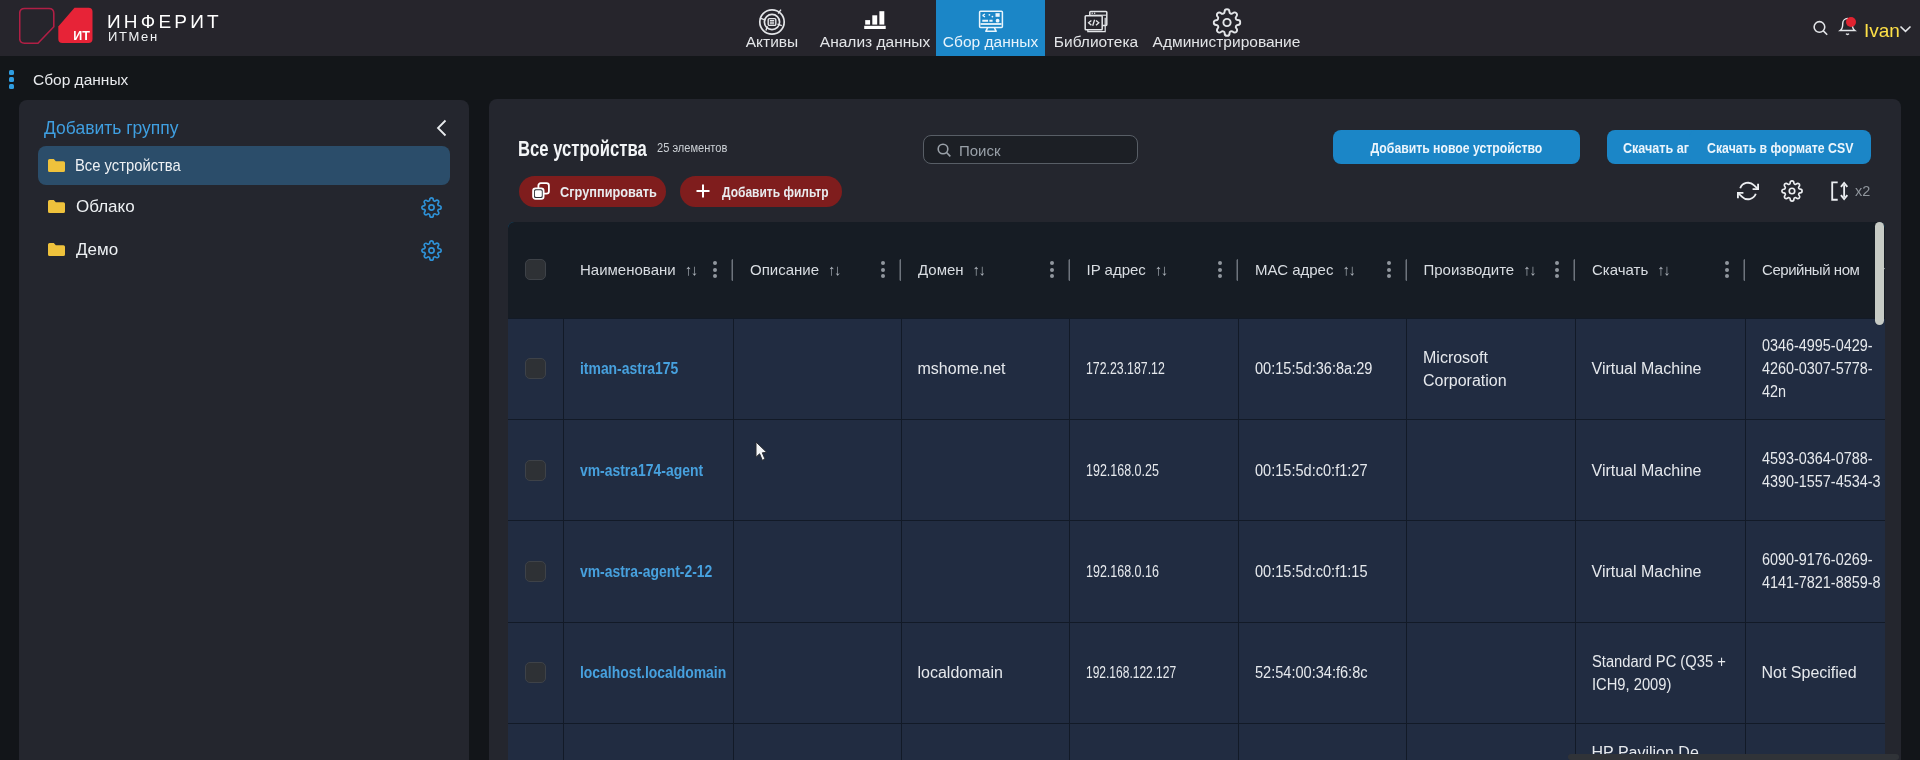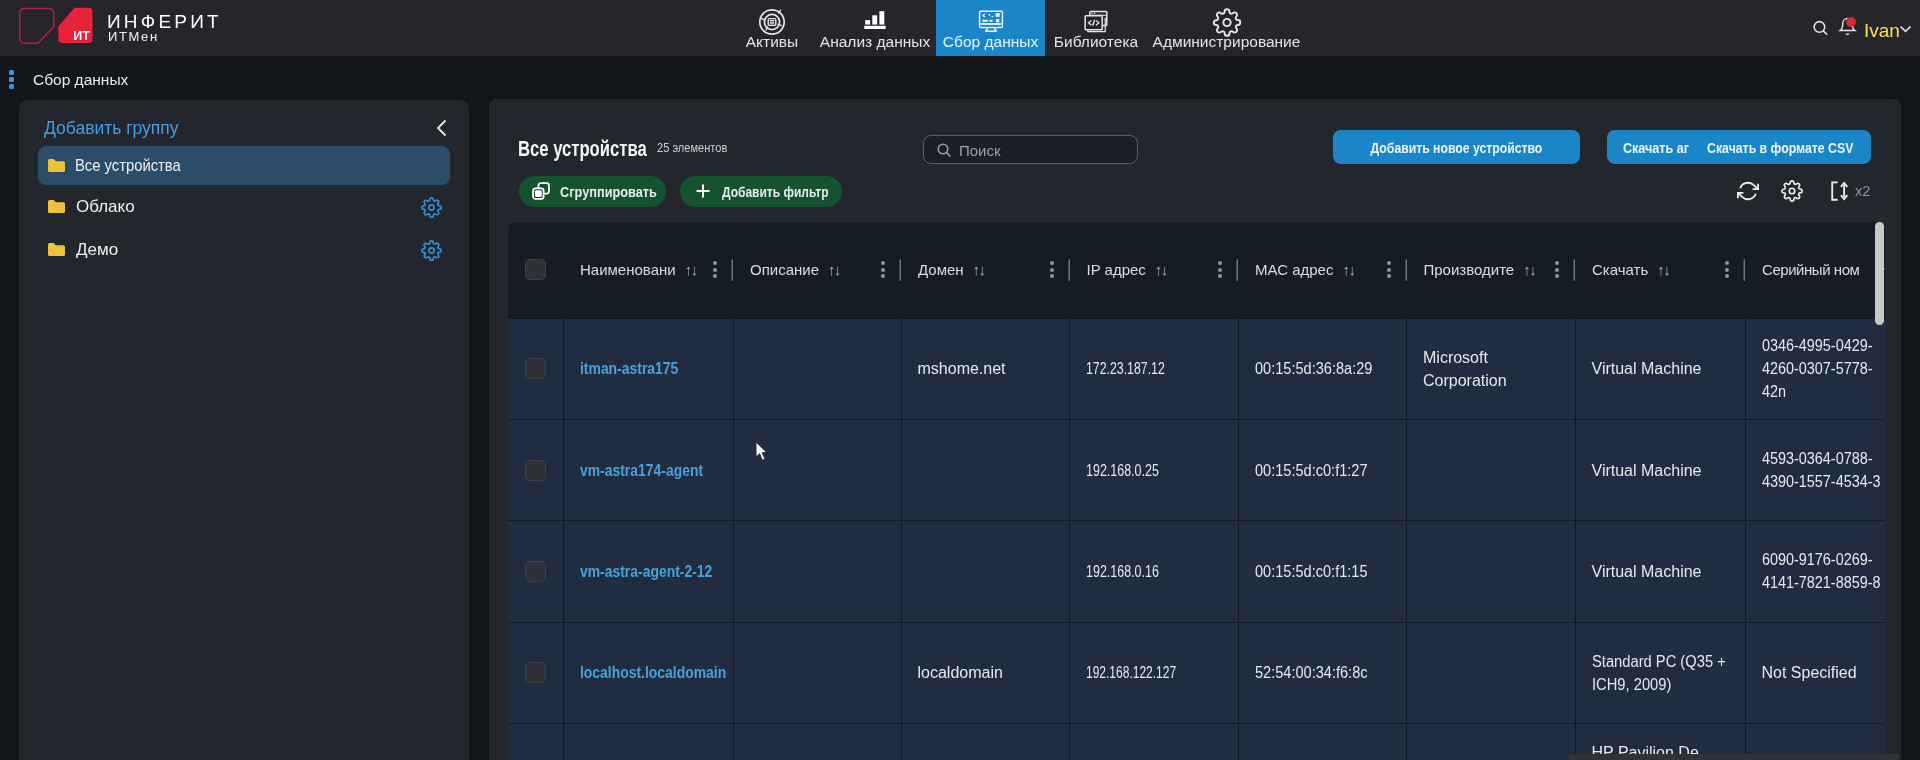--- a/index.html
+++ b/index.html
@@ -14,21 +14,21 @@
   .navitem .nlabel { position:absolute; top:33px; left:50%; transform:translateX(-50%); white-space:nowrap; font-size:15.5px; }
   .navsel { background:#1b86c7; color:#e8f4fc; }
   
   .crumb { position:absolute; left:0; top:56px; width:1920px; height:44px; background:#131619; }
   
   .sidebar { position:absolute; left:19px; top:100px; width:450px; height:660px; background:#24262e; border-radius:8px 8px 0 0; }
   .main { position:absolute; left:489px; top:99px; width:1412px; height:661px; background:#24262e; border-radius:8px 8px 0 0; }
   
   .grpsel { position:absolute; left:38px; top:146px; width:412px; height:39px; background:#2b4d6a; border-radius:8px; }
   .btn { position:absolute; background:#1b86c7; border-radius:8px; color:#ecf5fc; font-size:15px; font-weight:bold; display:flex; align-items:center; justify-content:center; height:34px; top:130px; }
-  .pill { position:absolute; top:175px; height:31px; background:#14532d; border-radius:16px; color:#e9ebee; font-size:15px; font-weight:bold; display:flex; align-items:center; }
+  .pill { position:absolute; top:175px; height:31px; background:#7f1d1d; border-radius:16px; color:#e9ebee; font-size:15px; font-weight:bold; display:flex; align-items:center; }
   .pill svg { flex-shrink:0; }
   
   .tablewrap { position:absolute; left:508px; top:222px; width:1377px; height:538px; overflow:hidden; border-radius:6px 6px 0 0; background:#0369a1; }
   table { border-collapse:collapse; table-layout:fixed; width:1410px; }
   th { background:#161c24; height:96px; vertical-align:middle; font-weight:normal; text-align:left; position:relative; }
   .hcell { display:flex; align-items:center; padding-left:17px; gap:9px; font-size:15px; color:#d9dde2; white-space:nowrap; }
   .arr { font-size:15px; color:#aab0b8; letter-spacing:-1.5px; }
   .hdots { position:absolute; right:16px; top:50%; width:4px; height:18px; transform:translateY(-50%); }
   .hdots i { display:block; width:4px; height:4px; border-radius:50%; background:#90969e; margin-bottom:2.8px; }
   .hbar { position:absolute; right:0px; top:50%; transform:translate(1.5px,-50%); width:3px; height:22px; background:#6e747d; border-radius:2px; }

